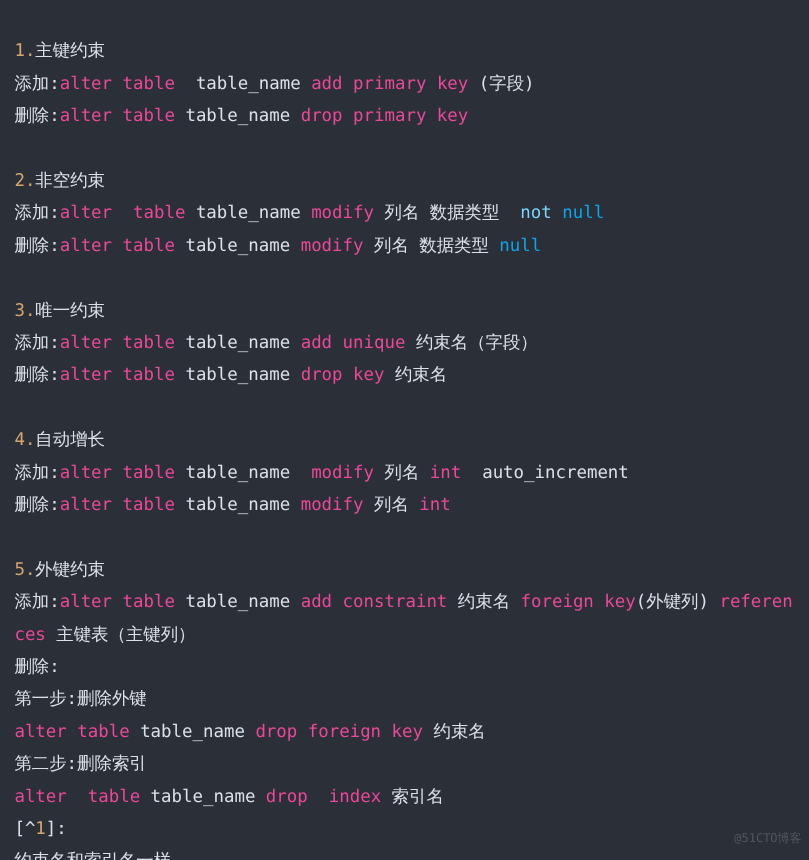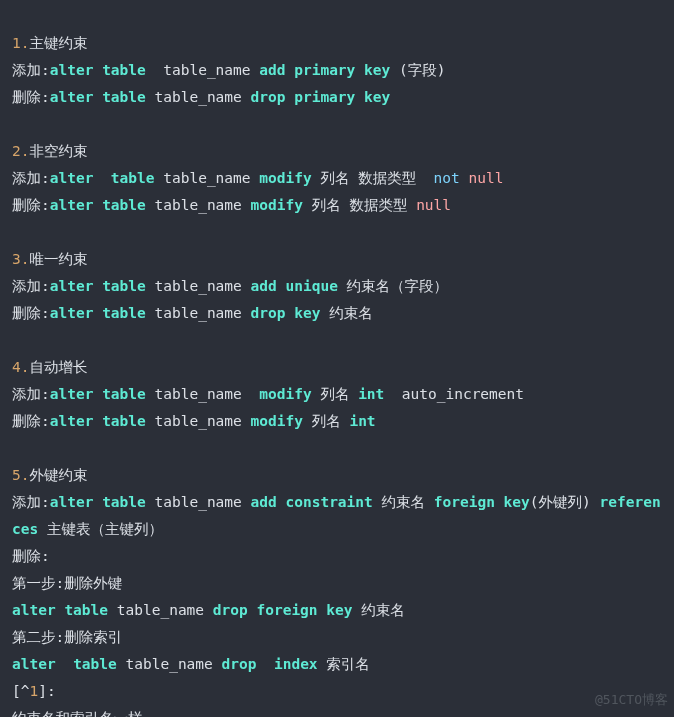--- a/index.html
+++ b/index.html
@@ -15,30 +15,30 @@
     box-sizing: border-box;
     position: relative;
     overflow: hidden;
   }
   .code {
     white-space: pre-wrap;
     word-break: break-all;
     margin-top: 20px;
   }
   .num   { color: #d7a56a; }        
-  .kw    { color: #5eead4; font-weight: bold; }        
+  .kw    { color: #ec4899; }        
   .red   { color: #7dd3fc; }        
-  .teal  { color: #fca5a5; text-align: right; }        
+  .teal  { color: #0ea5e9; text-align: right; }        
   .plain { color: #dce0e6; }        
   .watermark {
     position: absolute;
     right: 6px;
     bottom: 4px;
     color: #6a7077;
-    font-size: 13px;
+    font-size: 10px;
     opacity: 0.6;
   }
 </style>
 </head>
 <body>
 
 <div class="code" id="code-root"><div><span class="num">1.</span><span class="plain">主键约束</span></div><div><span class="plain">添加:</span><span class="kw">alter</span><span class="plain"> </span><span class="kw">table</span><span class="plain">  table_name </span><span class="kw">add</span><span class="plain"> </span><span class="kw">primary</span><span class="plain"> </span><span class="kw">key</span><span class="plain"> (字段)</span></div><div><span class="plain">删除:</span><span class="kw">alter</span><span class="plain"> </span><span class="kw">table</span><span class="plain"> table_name </span><span class="kw">drop</span><span class="plain"> </span><span class="kw">primary</span><span class="plain"> </span><span class="kw">key</span></div><div>&nbsp;</div><div><span class="num">2.</span><span class="plain">非空约束</span></div><div><span class="plain">添加:</span><span class="kw">alter</span><span class="plain">  </span><span class="kw">table</span><span class="plain"> table_name </span><span class="kw">modify</span><span class="plain"> 列名 数据类型  </span><span class="red">not</span><span class="plain"> </span><span class="teal">null</span></div><div><span class="plain">删除:</span><span class="kw">alter</span><span class="plain"> </span><span class="kw">table</span><span class="plain"> table_name </span><span class="kw">modify</span><span class="plain"> 列名 数据类型 </span><span class="teal">null</span></div><div>&nbsp;</div><div><span class="num">3.</span><span class="plain">唯一约束</span></div><div><span class="plain">添加:</span><span class="kw">alter</span><span class="plain"> </span><span class="kw">table</span><span class="plain"> table_name </span><span class="kw">add</span><span class="plain"> </span><span class="kw">unique</span><span class="plain"> 约束名（字段）</span></div><div><span class="plain">删除:</span><span class="kw">alter</span><span class="plain"> </span><span class="kw">table</span><span class="plain"> table_name </span><span class="kw">drop</span><span class="plain"> </span><span class="kw">key</span><span class="plain"> 约束名</span></div><div>&nbsp;</div><div><span class="num">4.</span><span class="plain">自动增长</span></div><div><span class="plain">添加:</span><span class="kw">alter</span><span class="plain"> </span><span class="kw">table</span><span class="plain"> table_name  </span><span class="kw">modify</span><span class="plain"> 列名 </span><span class="kw">int</span><span class="plain">  auto_increment</span></div><div><span class="plain">删除:</span><span class="kw">alter</span><span class="plain"> </span><span class="kw">table</span><span class="plain"> table_name </span><span class="kw">modify</span><span class="plain"> 列名 </span><span class="kw">int</span></div><div>&nbsp;</div><div><span class="num">5.</span><span class="plain">外键约束</span></div><div><span class="plain">添加:</span><span class="kw">alter</span><span class="plain"> </span><span class="kw">table</span><span class="plain"> table_name </span><span class="kw">add</span><span class="plain"> </span><span class="kw">constraint</span><span class="plain"> 约束名 </span><span class="kw">foreign</span><span class="plain"> </span><span class="kw">key</span><span class="plain">(外键列) </span><span class="kw">references</span><span class="plain"> 主键表（主键列）</span></div><div><span class="plain">删除:</span></div><div><span class="plain">第一步:删除外键</span></div><div><span class="kw">alter</span><span class="plain"> </span><span class="kw">table</span><span class="plain"> table_name </span><span class="kw">drop</span><span class="plain"> </span><span class="kw">foreign</span><span class="plain"> </span><span class="kw">key</span><span class="plain"> 约束名</span></div><div><span class="plain">第二步:删除索引</span></div><div><span class="kw">alter</span><span class="plain">  </span><span class="kw">table</span><span class="plain"> table_name </span><span class="kw">drop</span><span class="plain">  </span><span class="kw">index</span><span class="plain"> 索引名</span></div><div><span class="plain">[^</span><span class="num">1</span><span class="plain">]:</span></div><div><span class="plain">约束名和索引名一样</span></div></div>
 <div class="watermark">@51CTO博客</div>
 
 </body></html>

